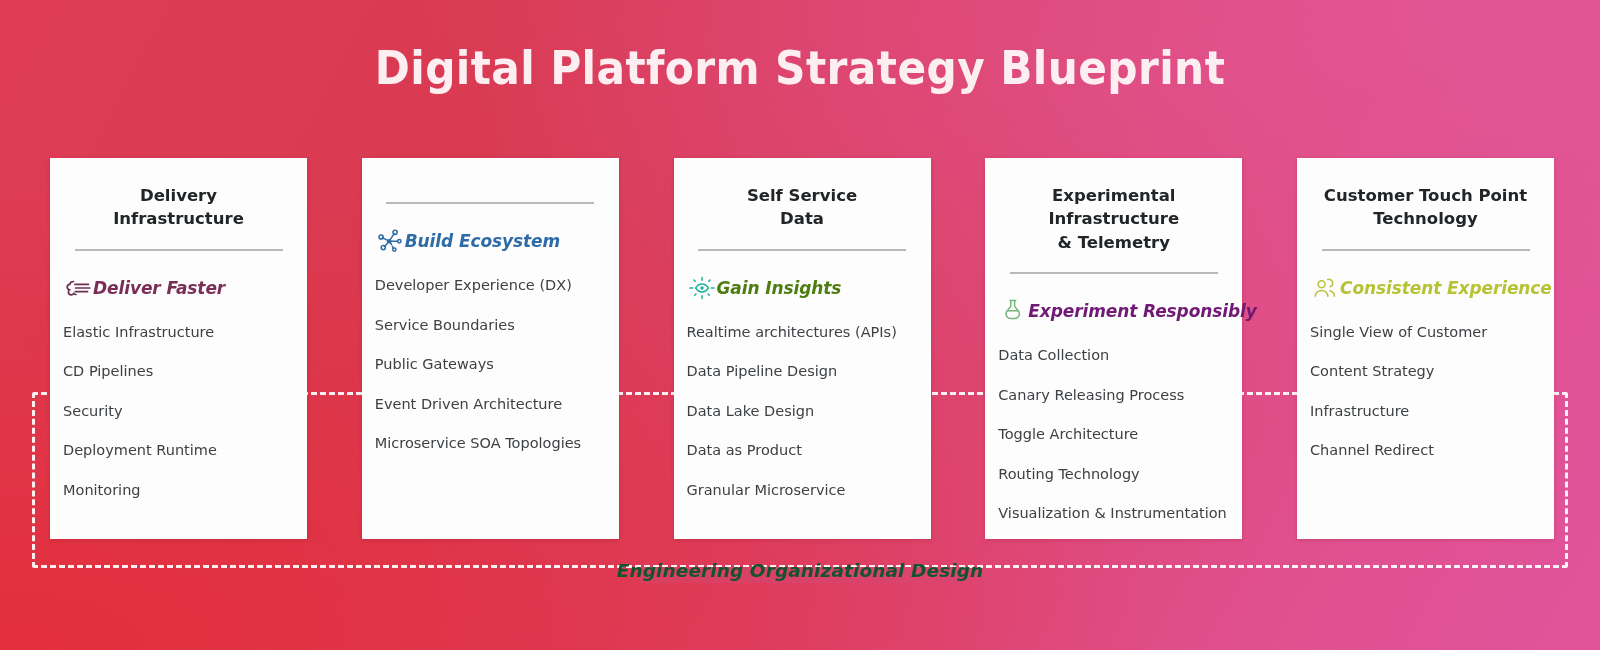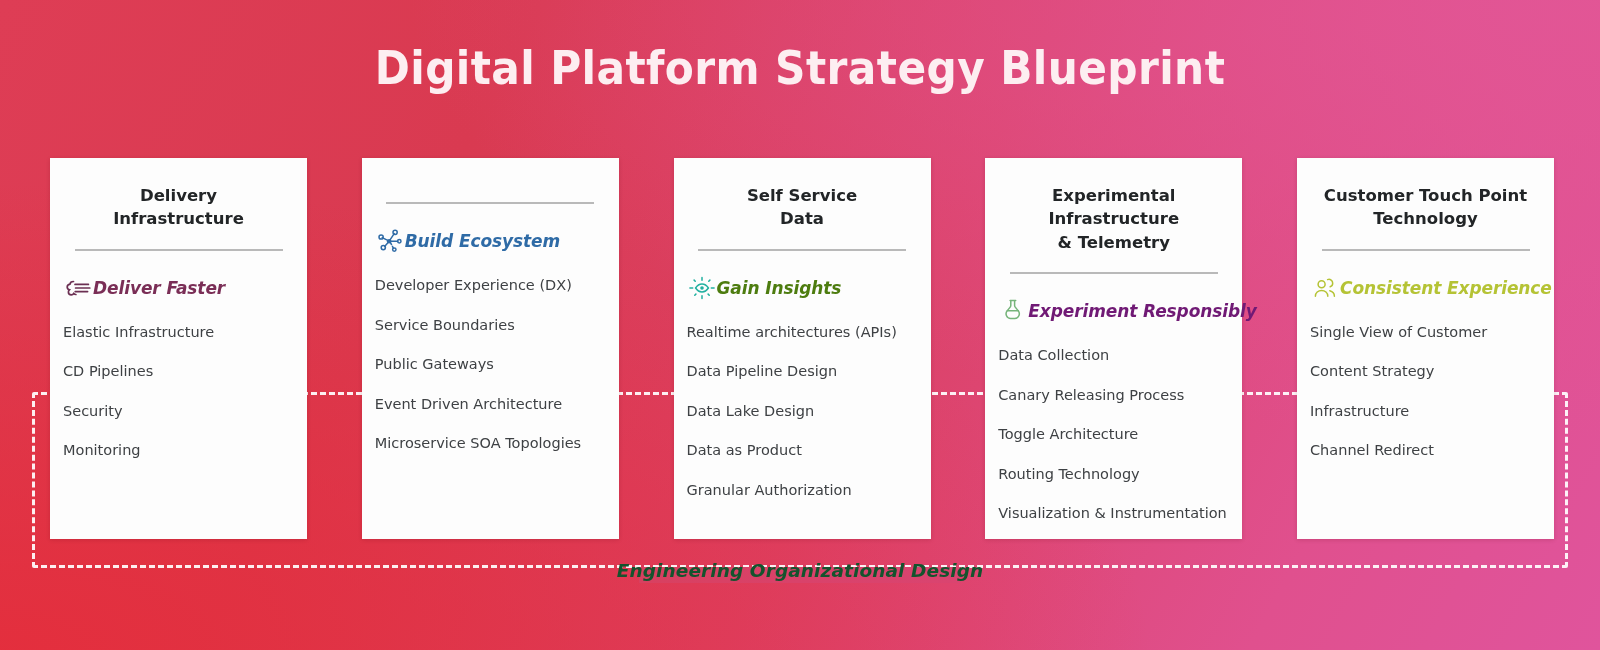--- a/index.html
+++ b/index.html
@@ -158,20 +158,21 @@
           <path d="M10.5 8.5c-2.1 0-3.4 1.4-3.5 2.6C5.6 11.3 4.2 12.4 4.2 14c0 1.3.9 2.5 2.2 2.9-.6.5-1 1.3-1 2.1 0 1.6 1.3 2.9 2.9 2.9 1.1 0 2-.6 2.5-1.4.5.6 1.2 1 2.1 1"></path>
           <path d="M12 11.4h13.4M12.6 15h14.2M12.2 18.6h12.4"></path>
         </svg>
       </span>
       <span class="tagline-text" style="color:#7a2e56">Deliver Faster</span>
     </div>
     <ul class="item-list">
       <li>Elastic Infrastructure</li>
       <li>CD Pipelines</li>
       <li>Security</li>
+      <li>Deployment Runtime</li>
       <li>Monitoring</li>
     </ul>
   </div>
 
   <div class="card">
     <div class="card-rule"></div>
     <div class="tagline-row">
       <span class="tagline-icon">
         <svg width="30" height="30" viewBox="0 0 30 30" fill="none" stroke="#2f6ba6" stroke-width="1.5" stroke-linecap="round">
           <path d="M14.2 15.2 19.2 7.6M14.2 15.2 7.2 11.6M14.2 15.2 22.8 15.2M14.2 15.2 9.6 20.4"></path>
@@ -208,21 +209,21 @@
           <path d="M7.1 7.1l1.8 1.8M21.1 21.1l1.8 1.8M22.9 7.1l-1.8 1.8M8.9 21.1l-1.8 1.8" stroke-dasharray="1.6 2"></path>
         </svg>
       </span>
       <span class="tagline-text" style="color:#4d7c0f">Gain Insights</span>
     </div>
     <ul class="item-list">
       <li>Realtime architectures (APIs)</li>
       <li>Data Pipeline Design</li>
       <li>Data Lake Design</li>
       <li>Data as Product</li>
-      <li>Granular Authorization</li>
+      <li>Granular Microservice</li>
     </ul>
   </div>
 
   <div class="card">
     <div class="card-title">Experimental Infrastructure
 &amp; Telemetry</div>
     <div class="card-rule"></div>
     <div class="tagline-row">
       <span class="tagline-icon">
         <svg width="30" height="30" viewBox="0 0 30 30" fill="none" stroke="#76b47a" stroke-width="1.5" stroke-linecap="round" stroke-linejoin="round">

